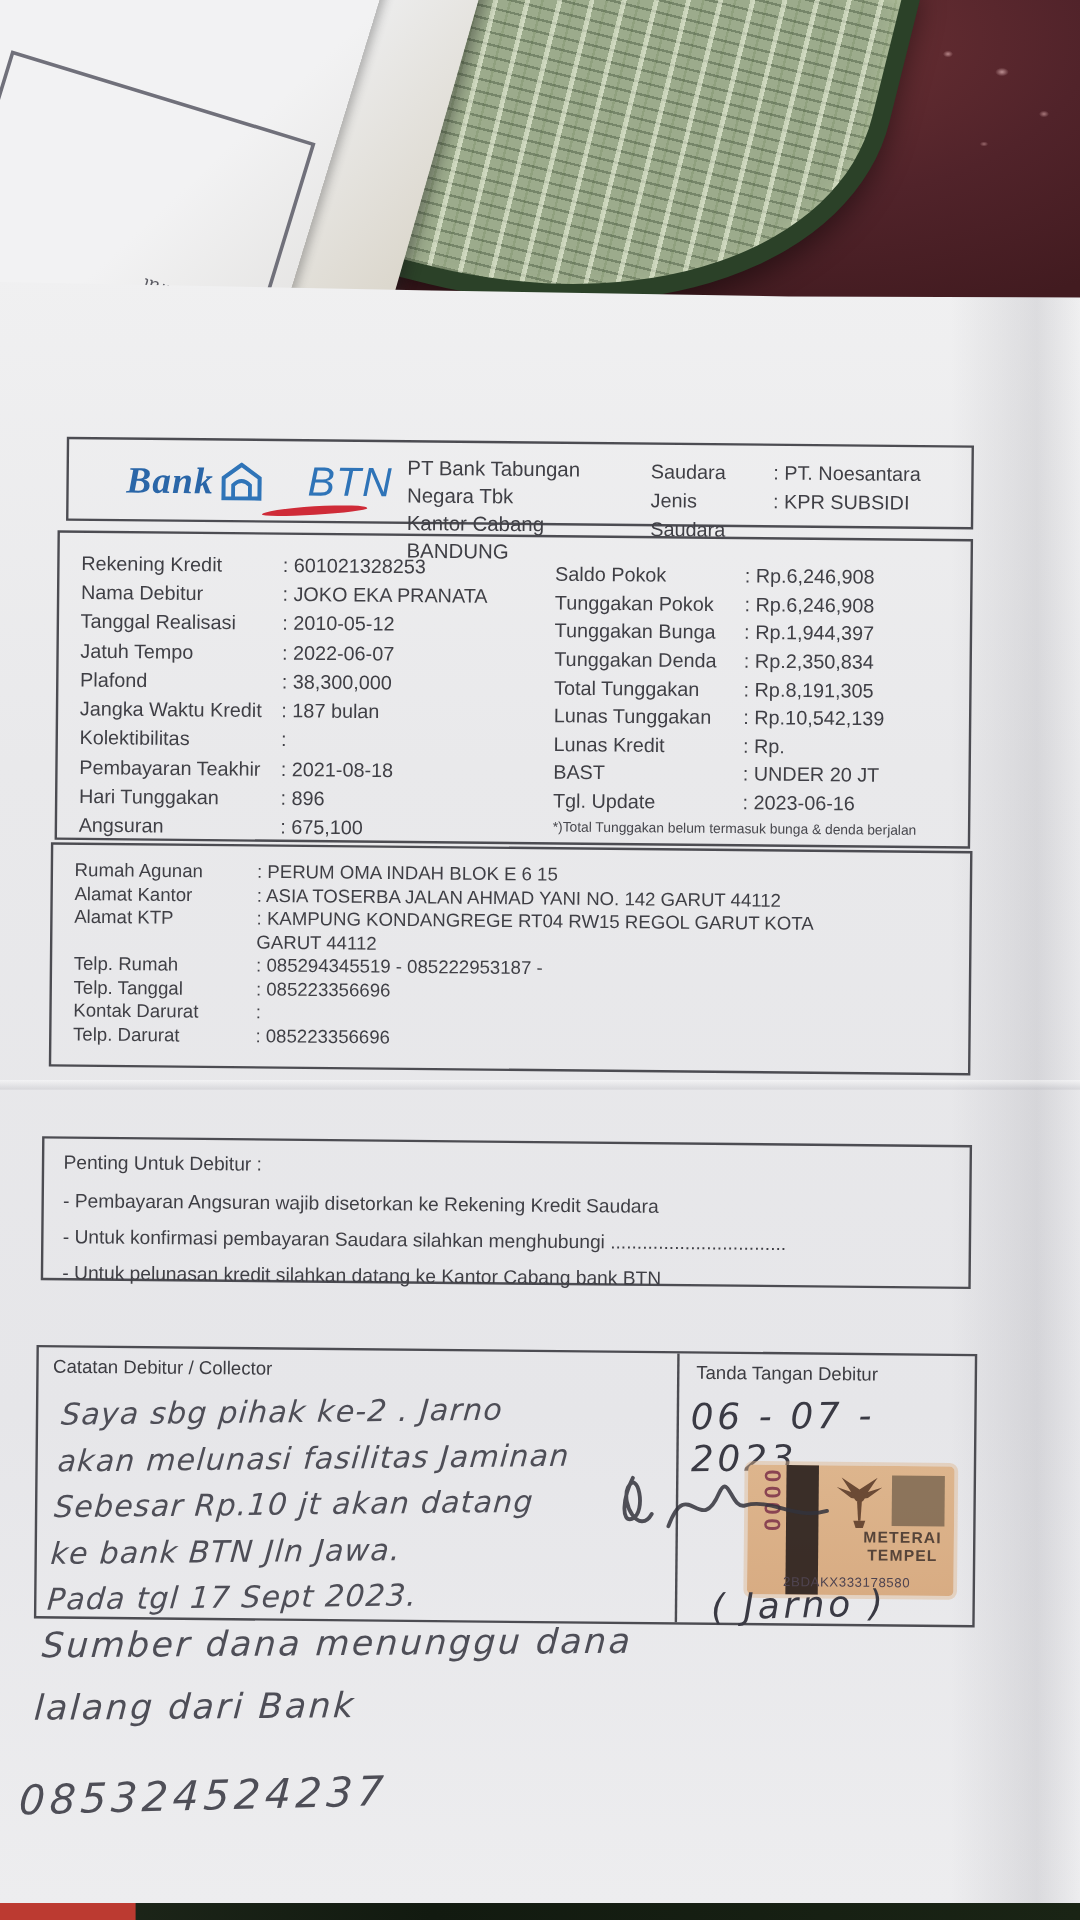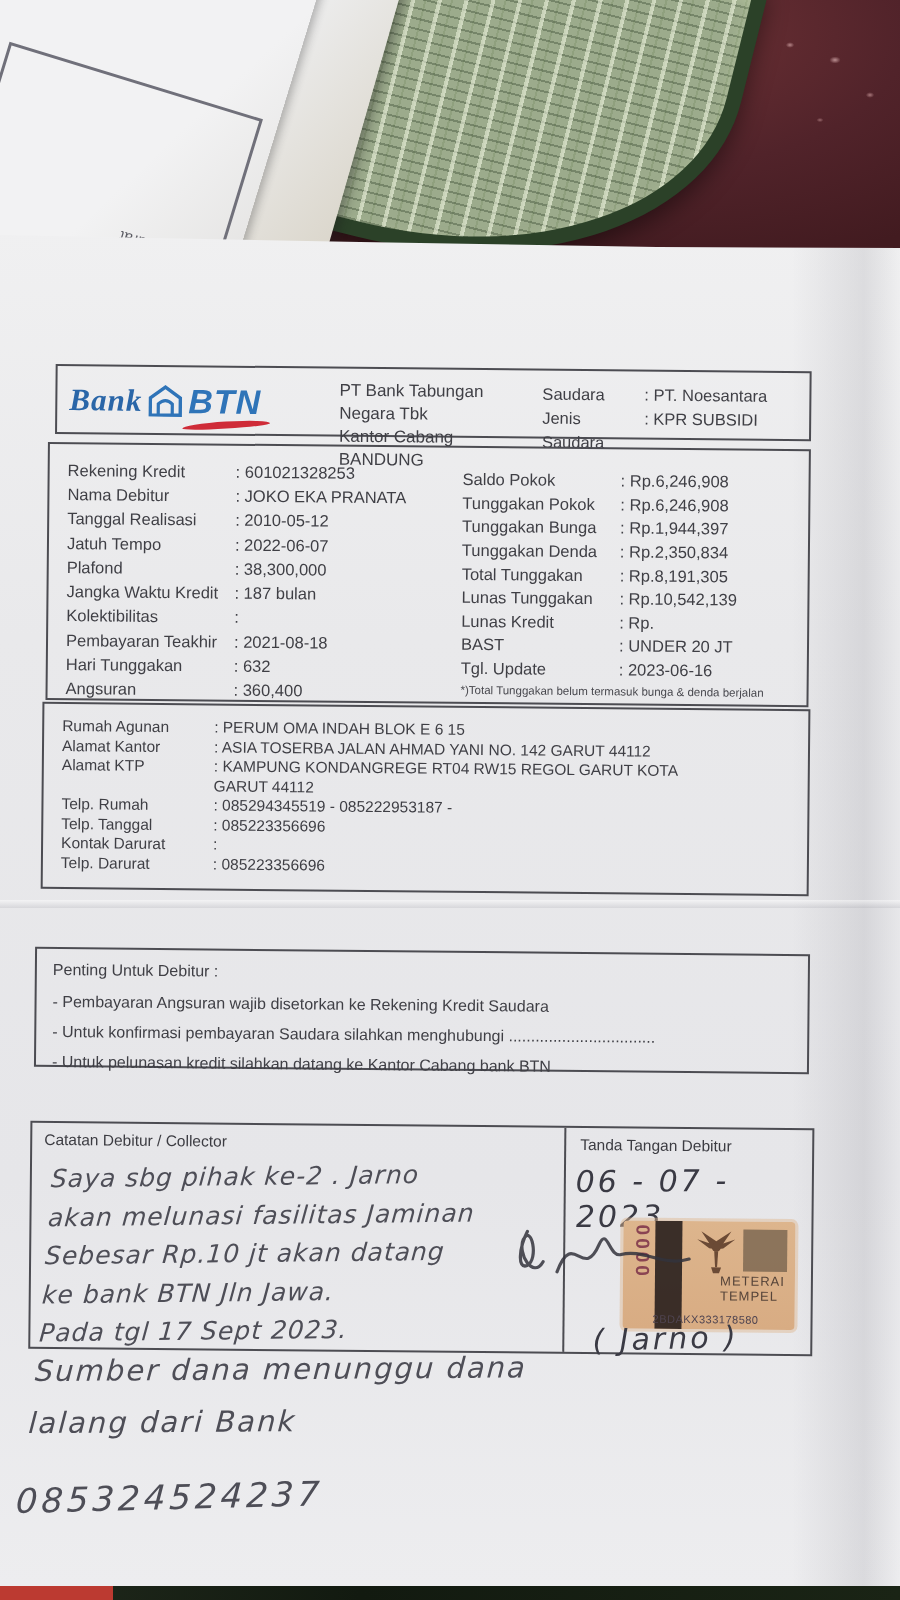--- a/index.html
+++ b/index.html
@@ -72,24 +72,24 @@
   }
   .doc-inner { position:absolute; left:0; top:0; width:100%; height:100%;
     transform:rotate(.55deg); transform-origin:60px 0; }
 
   .dbox { position:absolute; border:2.5px solid #4c4c52; }
 
   
   .header-box { left:57px; top:136px; width:756px; height:70px; padding:8px 12px 6px 12px; display:flex; }
   .logo-wrap { display:flex; align-items:center; gap:6px; width:270px; }
   .logo-bank { font-family:"Liberation Serif", serif; font-style:italic; font-weight:bold;
-    font-size:31px; color:#2a66a8; letter-spacing:1px; }
+    font-size:31px; color:#2a66a8; letter-spacing:1px;margin-left:36px; }
   .logo-house { width:34px; height:32px; }
   .logo-btn-wrap { position:relative; }
-  .logo-btn { font-size:34px; font-weight:bold; font-style:italic; color:#2f74b8; letter-spacing:1px; }
+  .logo-btn { font-size:34px; font-weight:normal; font-style:italic; color:#2f74b8; letter-spacing:1px;margin-left:32px; }
   .logo-swoosh { position:absolute; left:-6px; bottom:-7px; width:88px; height:7px;
     background:#cf2b38; transform:rotate(-4deg); border-radius:50% 50% 50% 50%/60% 60% 40% 40%; }
   .header-company { font-size:17px; line-height:23px; padding-top:2px; flex:1; }
   .header-right { width:255px; font-size:16.5px; line-height:24px; padding-top:3px; }
   .hr-row { display:flex; }
   .hr-row .lbl { width:102px; }
 
   
   .details-box { left:50px; top:214px; width:763px; height:258px; }
   .col-left { position:absolute; left:18px; top:14px; width:390px; }
@@ -128,22 +128,22 @@
 
   
   .stamp { position:absolute; left:58px; top:92px; width:172px; height:108px;
     background:linear-gradient(180deg,#ddb58d,#d8ac83); border-radius:4px;
     box-shadow:0 0 0 3px rgba(221,181,141,.45); overflow:hidden; }
   .stamp-zeros { position:absolute; left:8px; top:4px; writing-mode:vertical-rl;
     font-weight:bold; font-size:19px; color:#8a4452; letter-spacing:3px; }
   .stamp-bar { position:absolute; left:32px; top:0; width:27px; height:108px; background:#2d2420; opacity:.93; }
   .stamp-patch { position:absolute; right:8px; top:8px; width:44px; height:42px; background:#7e6852; opacity:.85; }
   .stamp-garuda { position:absolute; left:64px; top:6px; }
-  .stamp-text { position:absolute; right:10px; top:52px; text-align:left;
-    font-size:13px; font-weight:normal; color:#564439; letter-spacing:1px; line-height:15px; }
+  .stamp-text { position:absolute; right:10px; top:52px; text-align:center;
+    font-size:13px; font-weight:bold; color:#564439; letter-spacing:1px; line-height:15px; }
   .stamp-serial { position:absolute; left:30px; bottom:4px; font-size:11px; color:#4f4450; letter-spacing:.5px; }
   .sig-scribble { position:absolute; left:-52px; top:60px; }
 
   
   .note1 { position:absolute; left:46px; top:1122px; font-size:29px; letter-spacing:2px;
     transform:rotate(-1deg) skewX(-4deg); }
   .note2 { position:absolute; left:40px; top:1176px; font-size:29px; letter-spacing:2px;
     transform:rotate(-1deg) skewX(-4deg); }
   .note-phone { position:absolute; left:28px; top:1248px; font-size:34px; letter-spacing:4px;
     transform:rotate(-2deg) skewX(-5deg); }
@@ -233,25 +233,25 @@
       <div class="row">
             <span class="lbl">Kolektibilitas</span>
             <span>:</span>
           </div>
       <div class="row">
             <span class="lbl">Pembayaran Teakhir</span>
             <span>: 2021-08-18</span>
           </div>
       <div class="row">
             <span class="lbl">Hari Tunggakan</span>
-            <span>: 632</span>
+            <span>: 896</span>
           </div>
       <div class="row">
             <span class="lbl">Angsuran</span>
-            <span>: 360,400</span>
+            <span>: 675,100</span>
           </div>
     </div>
     <div class="col-right">
       <div class="row">
             <span class="lbl">Saldo Pokok</span>
             <span>: Rp.6,246,908</span>
           </div>
       <div class="row">
             <span class="lbl">Tunggakan Pokok</span>
             <span>: Rp.6,246,908</span>

